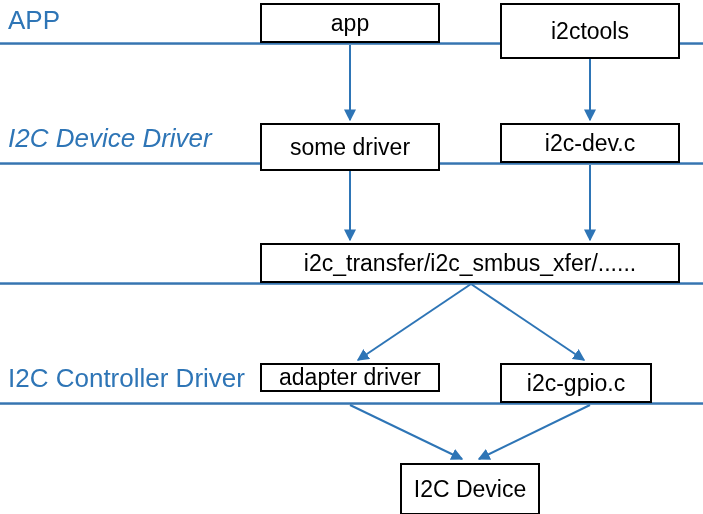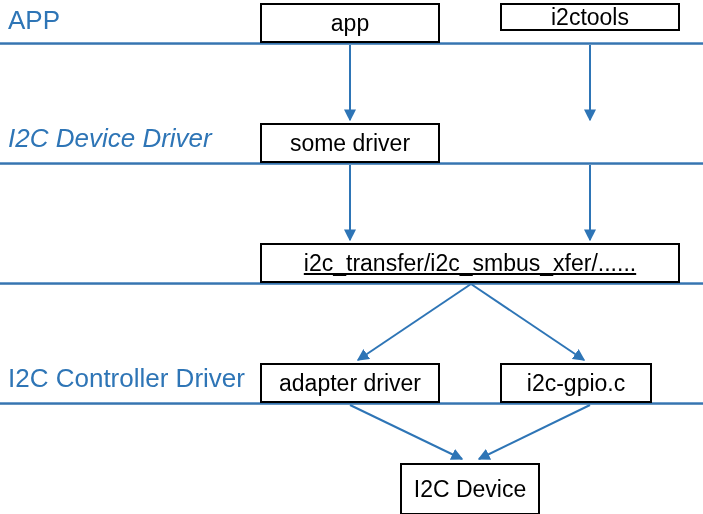--- a/index.html
+++ b/index.html
@@ -49,25 +49,25 @@
     border: 2px solid #000000;
     color: #000000;
     font-size: 23px;
     display: flex;
     align-items: center;
     justify-content: center;
     white-space: nowrap;
     z-index: 3;
   }
   .node-app            { left: 260px; top: 3px;   width: 180px; height: 40px; }
-  .node-i2ctools       { left: 500px; top: 3px;   width: 180px; height: 28px; }
-  .node-some-driver    { left: 260px; top: 123px; width: 180px; height: 40px; }
+  .node-i2ctools       { left: 500px; top: 3px;   width: 180px; height: 56px; }
+  .node-some-driver    { left: 260px; top: 123px; width: 180px; height: 48px; }
   .node-i2c-dev        { left: 500px; top: 123px; width: 180px; height: 40px; }
-  .node-core-xfer      { left: 260px; top: 243px; width: 420px; height: 40px; text-decoration: underline; }
-  .node-adapter-driver { left: 260px; top: 363px; width: 180px; height: 40px; }
+  .node-core-xfer      { left: 260px; top: 243px; width: 420px; height: 40px; }
+  .node-adapter-driver { left: 260px; top: 363px; width: 180px; height: 29px; }
   .node-i2c-gpio       { left: 500px; top: 363px; width: 152px; height: 40px; }
   .node-i2c-device     { left: 400px; top: 463px; width: 140px; height: 52px; }
 
   .arrow-layer {
     position: absolute;
     left: 0;
     top: 0;
     width: 703px;
     height: 514px;
     z-index: 2;
@@ -102,18 +102,19 @@
       <line x1="471" y1="284" x2="358" y2="360" marker-end="url(#ah)"></line>
       <line x1="471" y1="284" x2="584" y2="360" marker-end="url(#ah)"></line>
       <line x1="350" y1="405" x2="462" y2="459" marker-end="url(#ah)"></line>
       <line x1="590" y1="405" x2="479" y2="459" marker-end="url(#ah)"></line>
     </g>
   </svg>
 
   <div class="node node-app">app</div>
   <div class="node node-i2ctools">i2ctools</div>
   <div class="node node-some-driver">some driver</div>
+  <div class="node node-i2c-dev">i2c-dev.c</div>
   <div class="node node-core-xfer">i2c_transfer/i2c_smbus_xfer/......</div>
   <div class="node node-adapter-driver">adapter driver</div>
   <div class="node node-i2c-gpio">i2c-gpio.c</div>
   <div class="node node-i2c-device">I2C Device</div>
 
 </div>
 
 </body></html>

